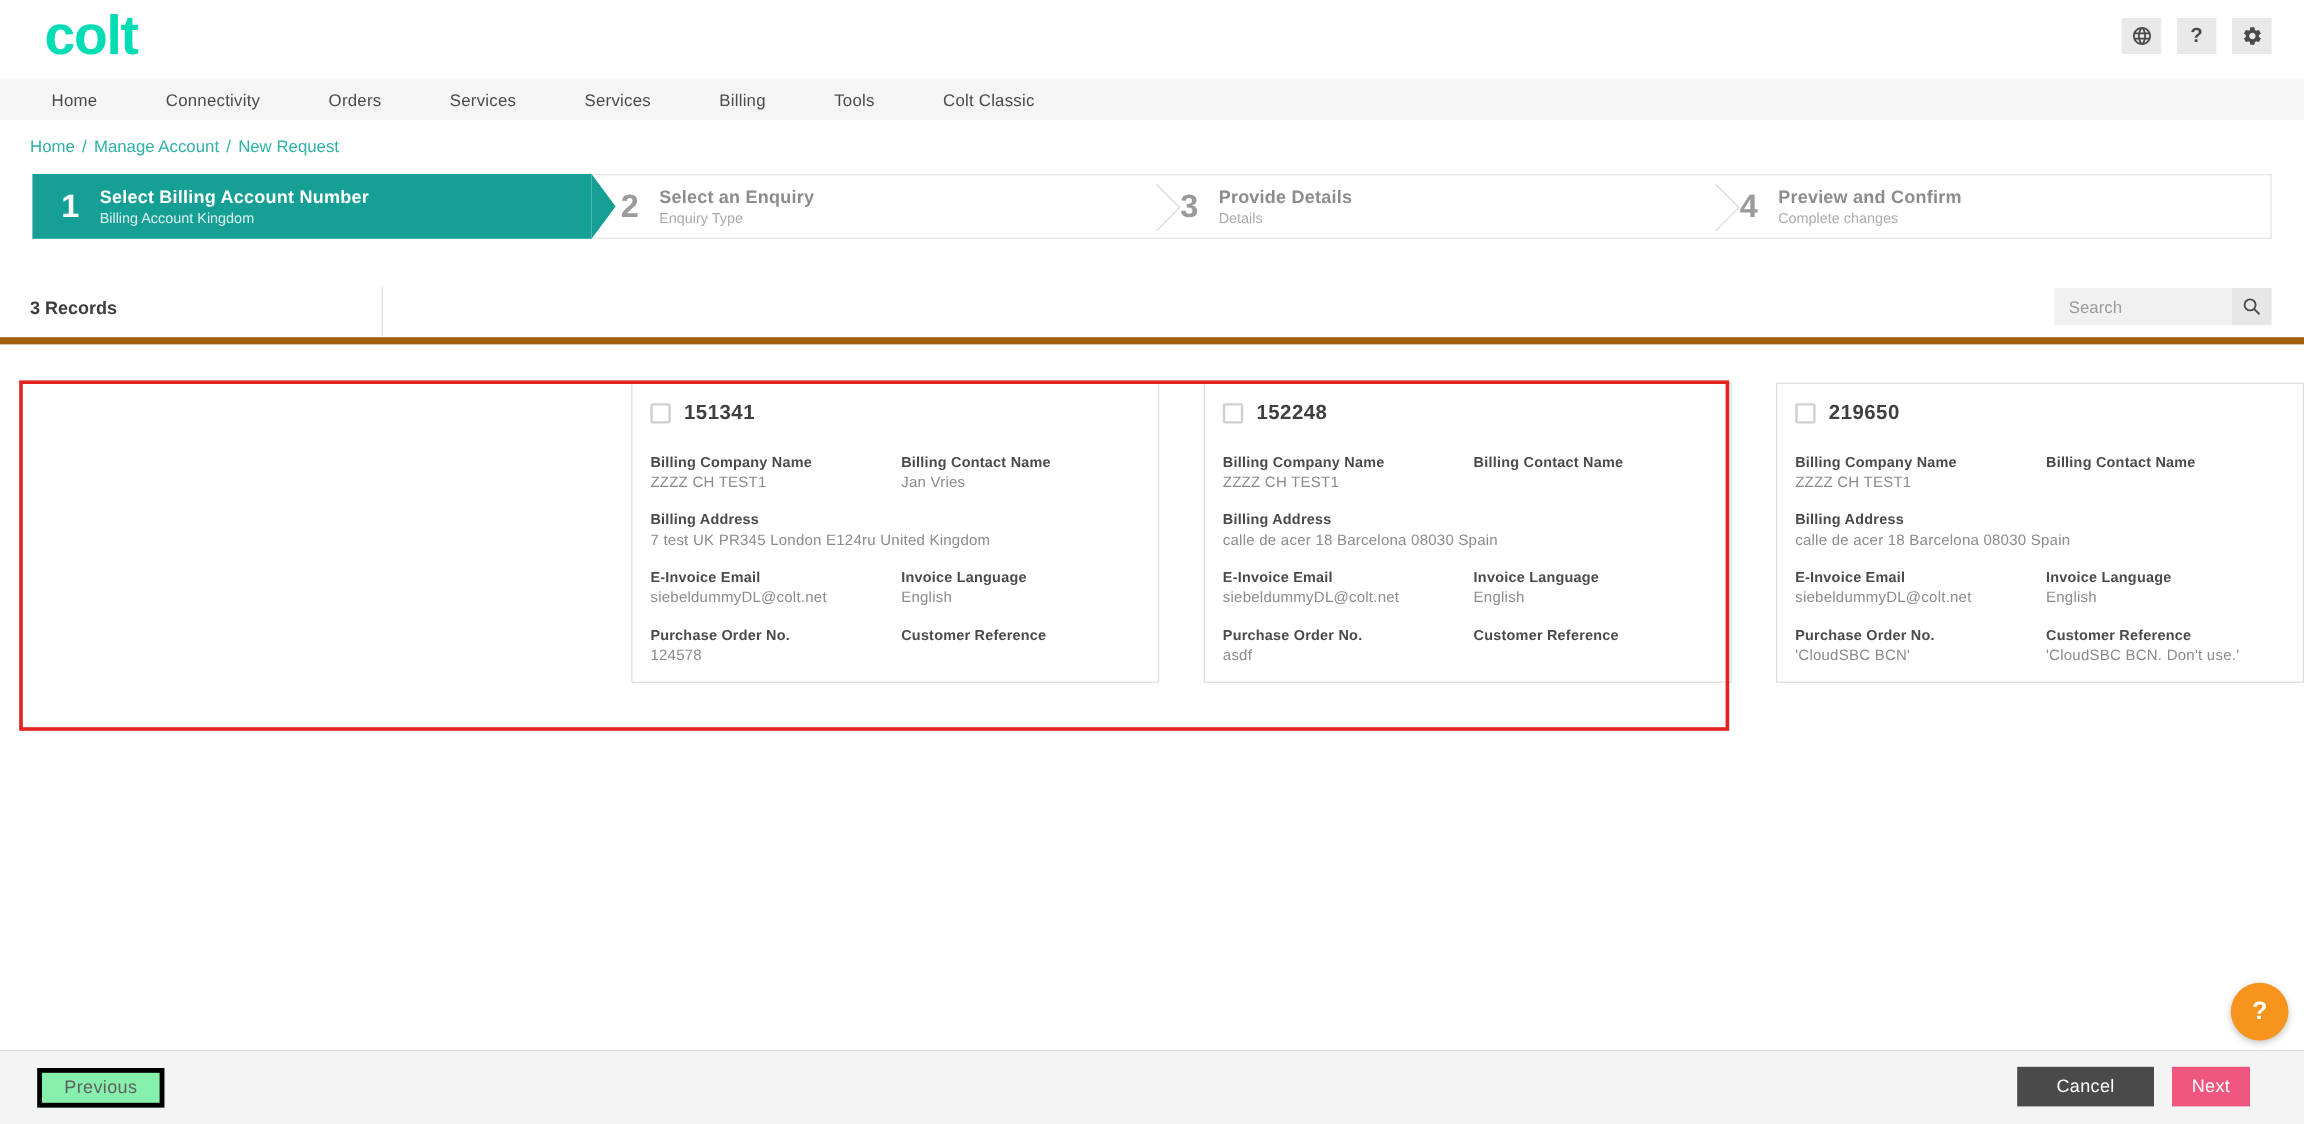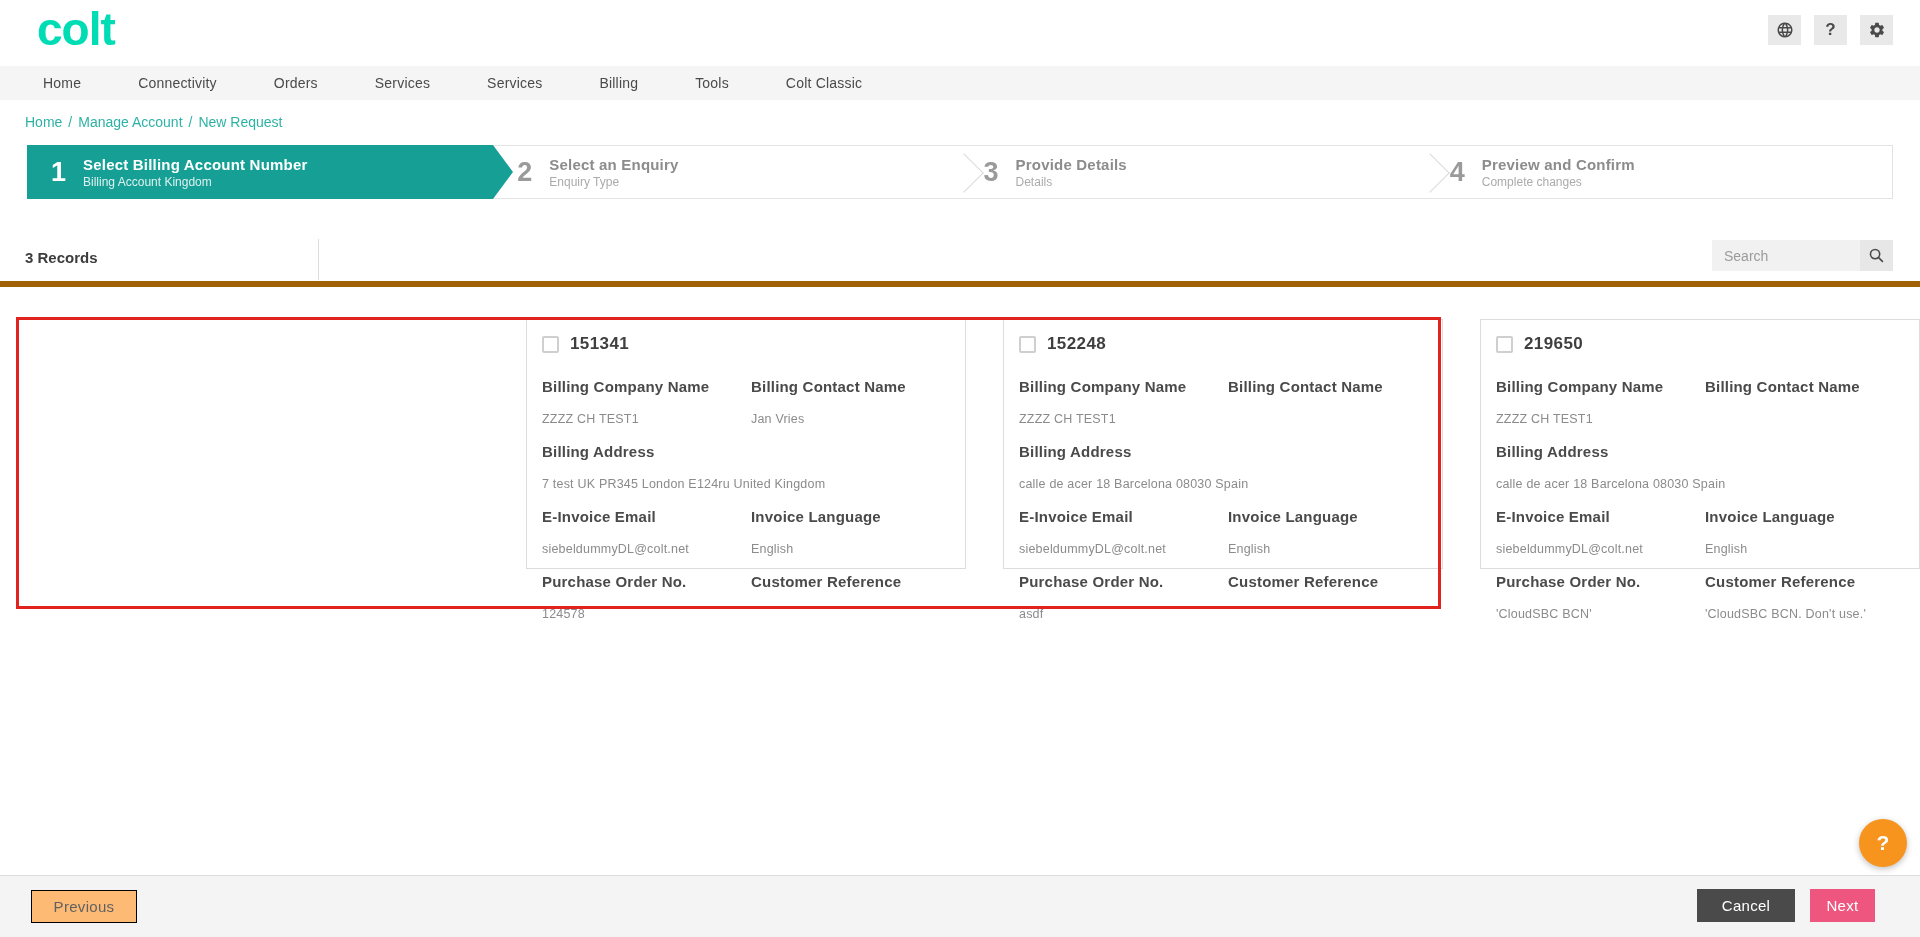--- a/index.html
+++ b/index.html
@@ -67,36 +67,36 @@
   .cards-row { display:flex; gap:37px; margin:32px 0 0 31px;justify-content:flex-end; }
   .ba-card { width:440px; height:250px; background:#fff; border:1px solid #ddd;
     padding:14px 16px 16px 15px; cursor:pointer; }
   .card-head { display:flex; align-items:center; gap:11px; margin-bottom:24px; }
   .cb { width:17px; height:17px; border:2px solid #cfcfcf; background:#fff;
     border-radius:2px; cursor:pointer; flex:0 0 auto; }
   .card-id { font-size:17px; font-weight:bold; color:#3f3f3f; letter-spacing:.4px; }
   .fgrid { display:grid; grid-template-columns:209px 1fr; }
   .field { margin-bottom:17px; min-height:29px; }
   .field.full { grid-column:1 / span 2; }
-  .flabel { font-size:15px; font-weight:bold; color:#4a4a4a; letter-spacing:.2px; }
-  .fval { font-size:12.5px; color:#8b8b8b; margin-top:17px; letter-spacing:.2px; }
+  .flabel { font-size:12px; font-weight:bold; color:#4a4a4a; letter-spacing:.2px; }
+  .fval { font-size:12.5px; color:#8b8b8b; margin-top:3px; letter-spacing:.2px; }
 
   
   .red-annotation { position:absolute; left:16px; top:217px; width:1425px; height:292px;
     border:3px solid #e0231f; pointer-events:none; z-index:5; }
 
   
   .page-footer { position:relative; height:62px; background:#f4f4f4;
     border-top:1px solid #ddd; }
   .btn { font-family:"Liberation Sans", sans-serif; font-size:15px; cursor:pointer;
     height:33px; letter-spacing:.3px; }
   .btn-previous { position:absolute; left:31px; top:14px; width:106px;
-    background:#fdba74; border:1px solid #000000; color:#616161; }
+    background:#86efac; border:4px solid #000000; color:#616161; }
   .footer-right { position:absolute; right:45px; top:13px; display:flex; gap:15px; }
-  .btn-cancel { width:98px; background:#4a4a4a; border:none; color:#fff; }
+  .btn-cancel { width:114px; background:#4a4a4a; border:none; color:#fff; }
   .btn-next { width:65px; background:#ee567f; border:none; color:#fff; }
 
   
   .help-fab { position:absolute; left:1859px; top:819px; width:48px; height:48px;
     border-radius:50%; background:#f6941e; border:none; color:#fff; font-size:21px;
     font-weight:bold; cursor:pointer; box-shadow:0 2px 6px rgba(0,0,0,.25); z-index:10;
     font-family:"Liberation Sans", sans-serif; }
 </style>
 </head>
 <body>

